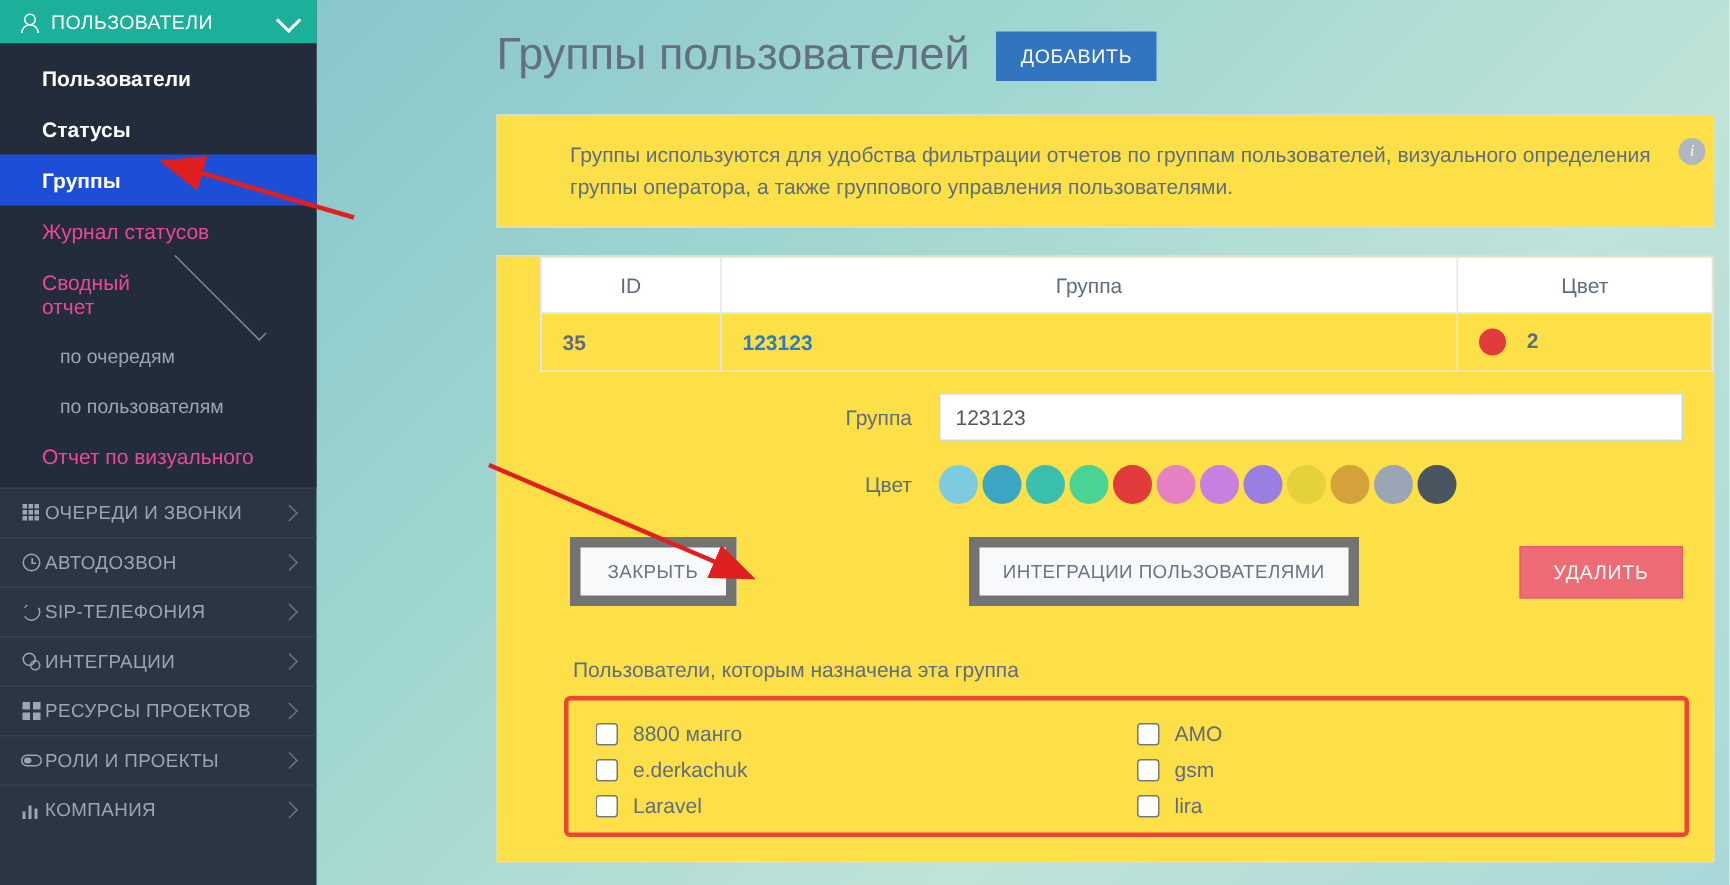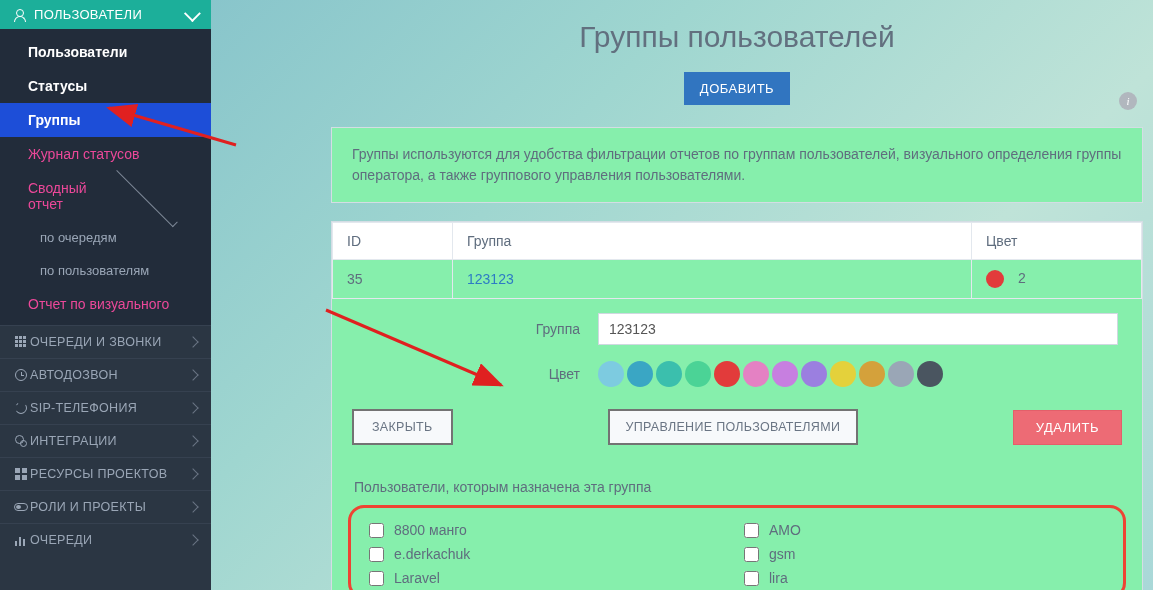--- a/index.html
+++ b/index.html
@@ -88,49 +88,49 @@
   .i-chart span{width:2px;background:#9aa6b6;}
   .i-chart span:nth-child(1){height:5px;}
   .i-chart span:nth-child(2){height:9px;}
   .i-chart span:nth-child(3){height:7px;}
   
   .main {
     flex: 1;
     padding: 20px 10px 0 120px;
     position: relative;
   }
-  .page-head { display: flex; align-items: center; gap: 18px; margin-bottom: 22px; flex-direction: column;}
+  .page-head { display: flex; align-items: center; gap: 18px; margin-bottom: 22px;}
   .page-head h1 { font-size: 30px; font-weight: 400; color: #62707f; }
   .btn-primary {
     background: #3175c0; color: #fff; border: none; padding: 9px 16px;
     font-size: 13px; letter-spacing: .5px; cursor: pointer;
   }
   .info-badge{
     position:absolute; right:16px; top:92px; width:18px;height:18px;border-radius:50%;
     background:#b1b7be;color:#fff;font-size:11px;display:flex;align-items:center;justify-content:center;font-style:italic;font-family:Georgia,serif;
   }
-  .panel { background: #86efac; border: 1px solid #d4dde4; }
+  .panel { background: #fde047; border: 1px solid #d4dde4; padding-left: 28px; }
   .panel + .panel { margin-top: 18px; }
   .panel-inner { padding: 16px 20px; color: #5f6d7e; font-size: 14px; line-height: 1.5; }
   .table { width: 100%; border-collapse: collapse; }
-  .table th, .table td { border: 1px solid #e3e8ee; padding: 10px 14px; text-align: left; font-size: 14px; color:#5f6d7e;}
-  .table th { text-align: left; font-weight: 400; background: #fff; }
+  .table th, .table td { border: 1px solid #e3e8ee; padding: 10px 14px; text-align: left; font-size: 14px; color:#5f6d7e;font-weight:bold;}
+  .table th { text-align: center; font-weight: 400; background: #fff; }
   .table td.link a { color: #2d7bc4; text-decoration: none; }
   .color-dot{width:18px;height:18px;border-radius:50%;display:inline-block;vertical-align:middle;margin-right:10px;}
   .form-row { display:flex; align-items:center; padding: 8px 20px; gap: 18px;}
   .form-row label{ width: 228px; text-align:right; color:#5f6d7e; font-size:14px;}
   .form-row input[type=text]{ flex:1; max-width:520px; padding:7px 10px; border:1px solid #cfd8e0; font-size:14px; color:#555;}
   .color-picker{ display:flex; gap:3px; }
   .color-picker span{ width:26px;height:26px;border-radius:50%;display:inline-block;cursor:pointer;}
   .btn-row{ display:flex; padding: 14px 20px 18px 20px; align-items:center;}
-  .btn-default{ background:#f7f9fb;border:2px solid #737373;color:#6a7584;padding:9px 18px;font-size:12.5px;letter-spacing:.3px;cursor:pointer;}
+  .btn-default{ background:#f7f9fb;border:7px solid #737373;color:#6a7584;padding:9px 18px;font-size:12.5px;letter-spacing:.3px;cursor:pointer;}
   .btn-manage{ margin-left: 155px; padding:9px 16px;}
   .btn-danger{ margin-left:auto; background:#ed6b75;color:#fff;border:1px solid #e35f6a;padding:9px 22px;font-size:13px;cursor:pointer;letter-spacing:.5px;}
   .users-title{ padding: 16px 22px 10px 22px; color:#5f6d7e; font-size:14px;}
-  .users-box{ margin: 0 16px 16px 16px; border:3px solid #e43; border-radius:16px; padding:10px 16px 6px 16px; display:grid; grid-template-columns:1fr 1fr; column-gap:10px;}
+  .users-box{ margin: 0 16px 16px 16px; border:3px solid #e43; border-radius:4px; padding:10px 16px 6px 16px; display:grid; grid-template-columns:1fr 1fr; column-gap:10px;}
   .chk-row{ display:flex; align-items:center; gap:10px; padding:4px 2px; color:#5f6d7e; font-size:14px;}
   .chk-row input{ width:15px; height:15px; }
   svg.arrow{position:absolute;pointer-events:none;}
 </style>
 </head>
 <body>
 
 <aside class="sidebar">
   <div class="side-top">
     <span class="i-user"></span>
@@ -208,21 +208,21 @@
     <span class="chev-right"></span>
   </div>
   <div class="section">
     <span class="icon">
         <span class="i-chart">
           <span></span>
           <span></span>
           <span></span>
         </span>
       </span>
-    <span class="label">ОЧЕРЕДИ</span>
+    <span class="label">КОМПАНИЯ</span>
     <span class="chev-right"></span>
   </div>
 </aside>
 
 <main class="main">
   <div class="page-head">
     <h1>Группы пользователей</h1>
     <button class="btn-primary">ДОБАВИТЬ</button>
   </div>
   <span class="info-badge">i</span>
@@ -269,21 +269,21 @@
           <span style="background: rgb(155, 127, 224);"></span>
           <span style="background: rgb(228, 209, 59);"></span>
           <span style="background: rgb(212, 161, 59);"></span>
           <span style="background: rgb(154, 166, 182);"></span>
           <span style="background: rgb(74, 85, 96);"></span>
         </div>
     </div>
 
     <div class="btn-row">
       <button class="btn-default">ЗАКРЫТЬ</button>
-      <button class="btn-default btn-manage">УПРАВЛЕНИЕ ПОЛЬЗОВАТЕЛЯМИ</button>
+      <button class="btn-default btn-manage">ИНТЕГРАЦИИ ПОЛЬЗОВАТЕЛЯМИ</button>
       <button class="btn-danger">УДАЛИТЬ</button>
     </div>
 
     <div class="users-title">Пользователи, которым назначена эта группа</div>
     <div class="users-box" id="users-box">
         <div>
           <label class="chk-row">
             <input type="checkbox" style="">
             <span>8800 манго</span>
           </label>

